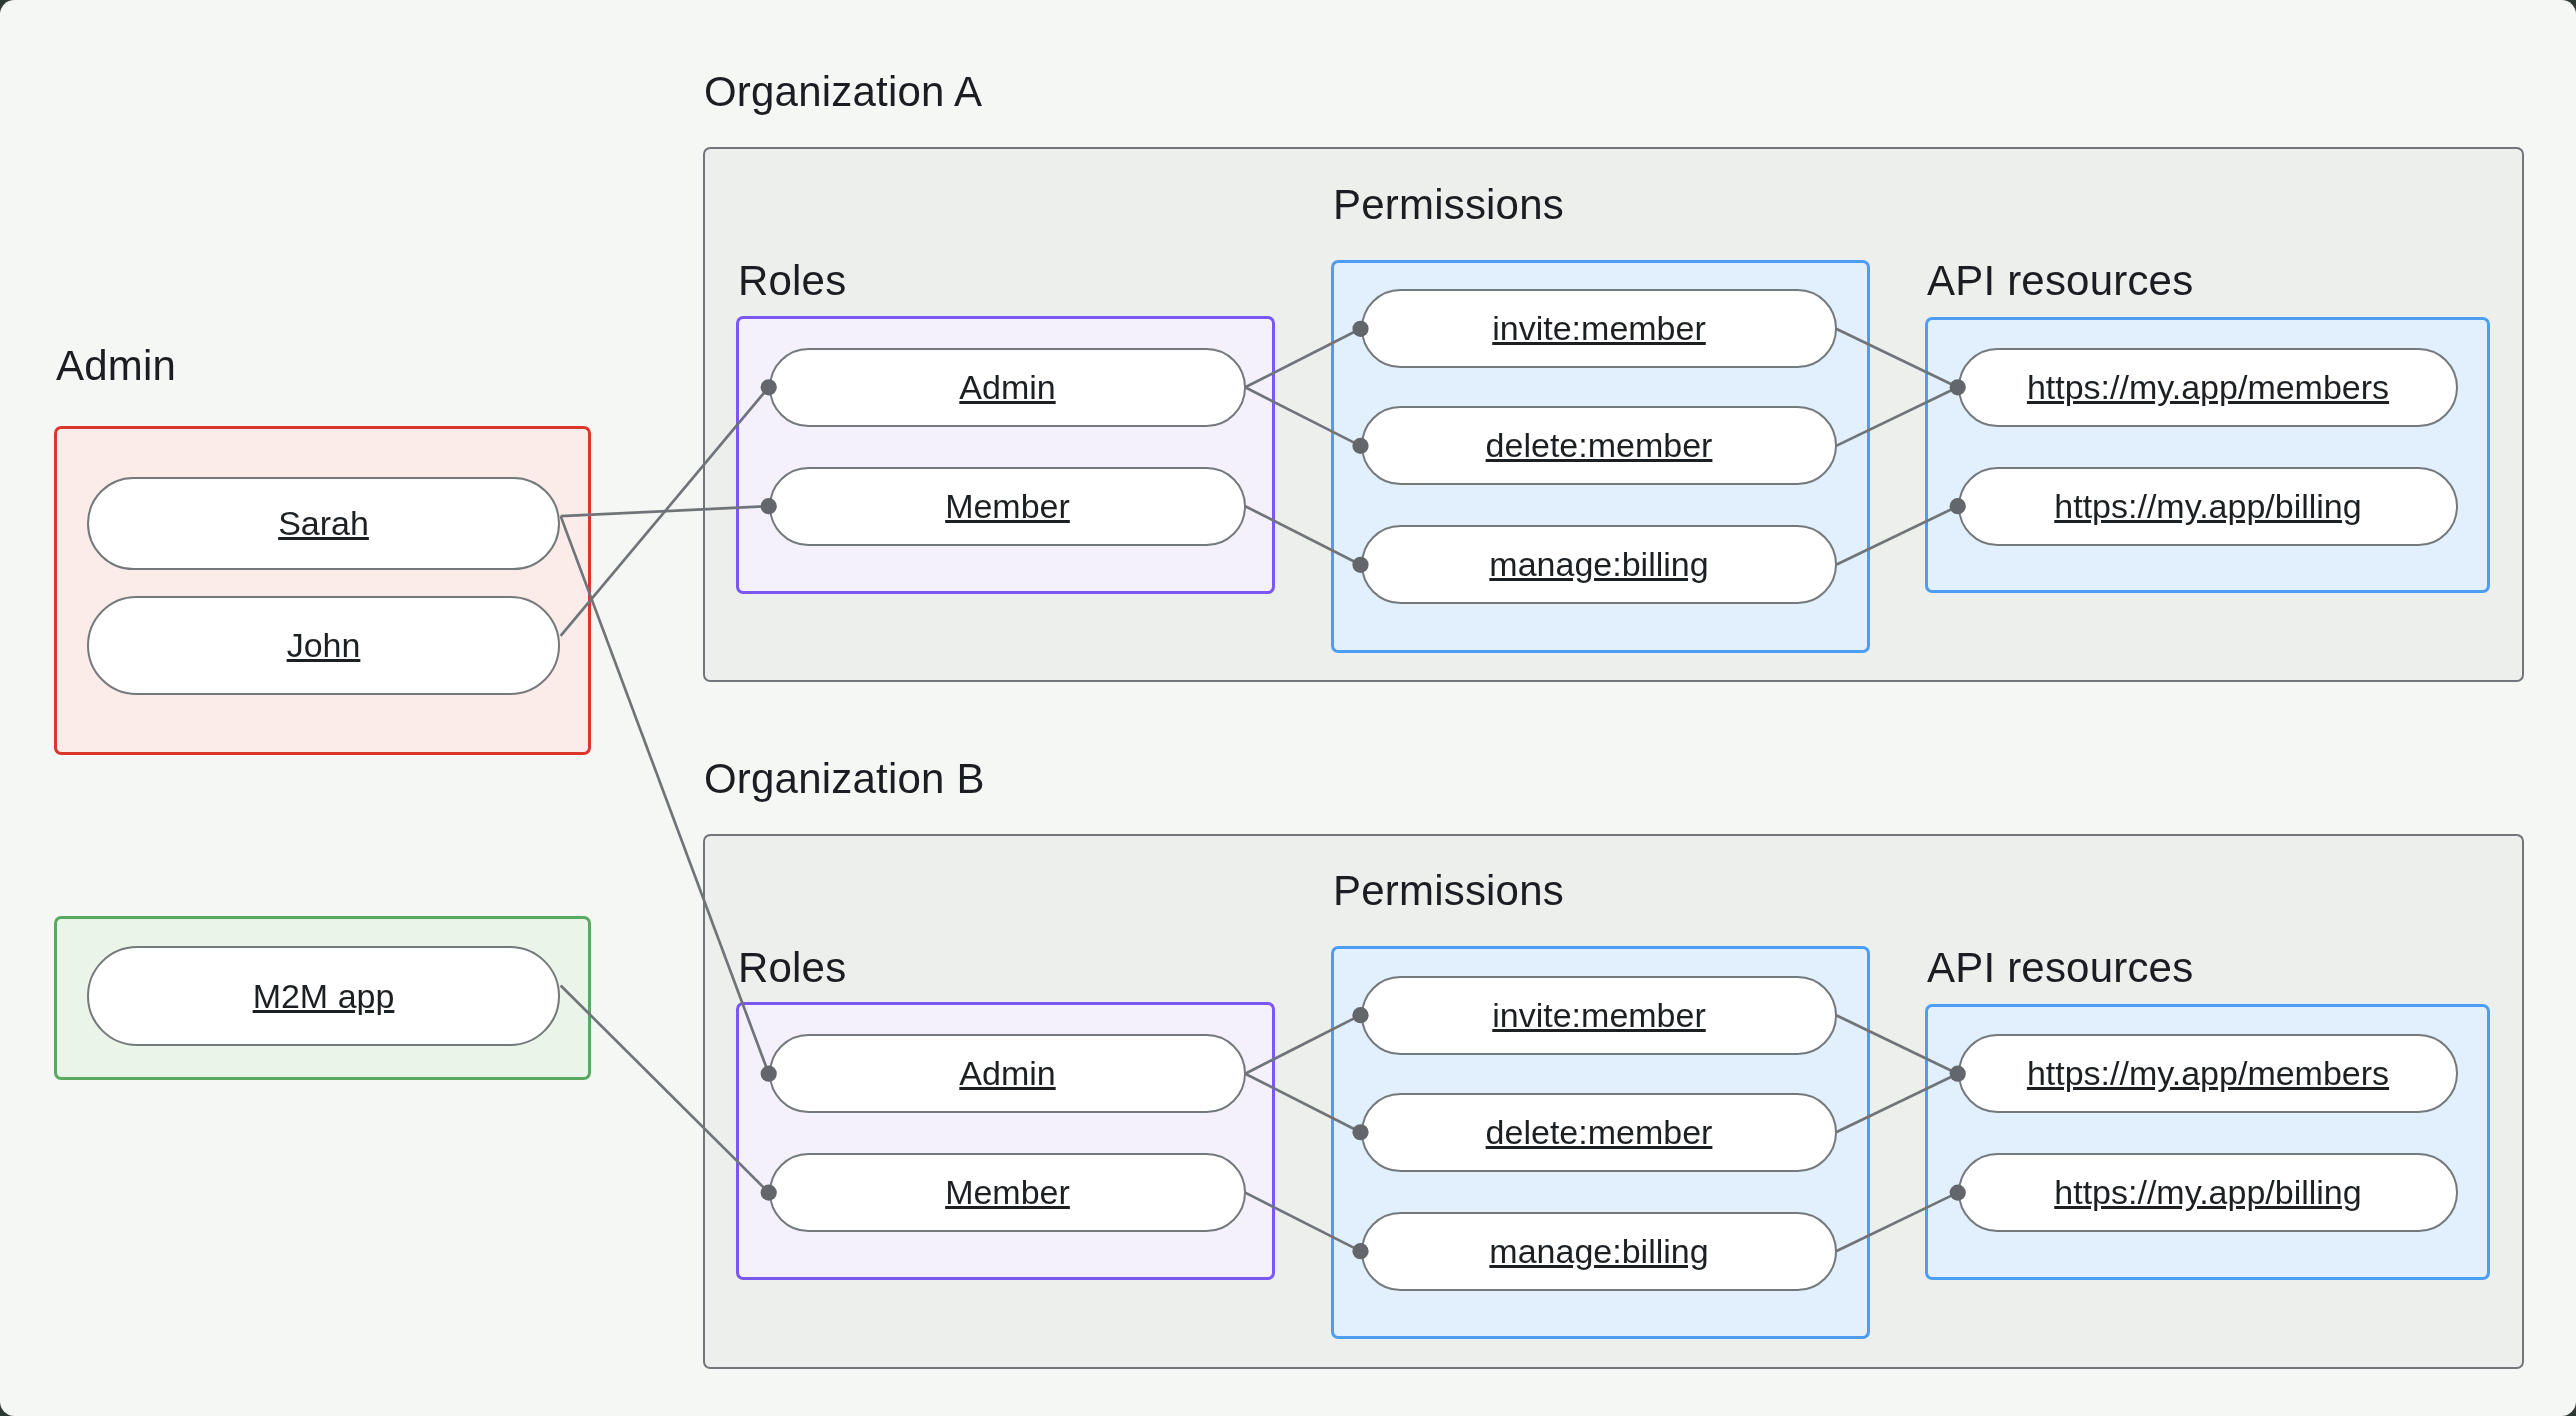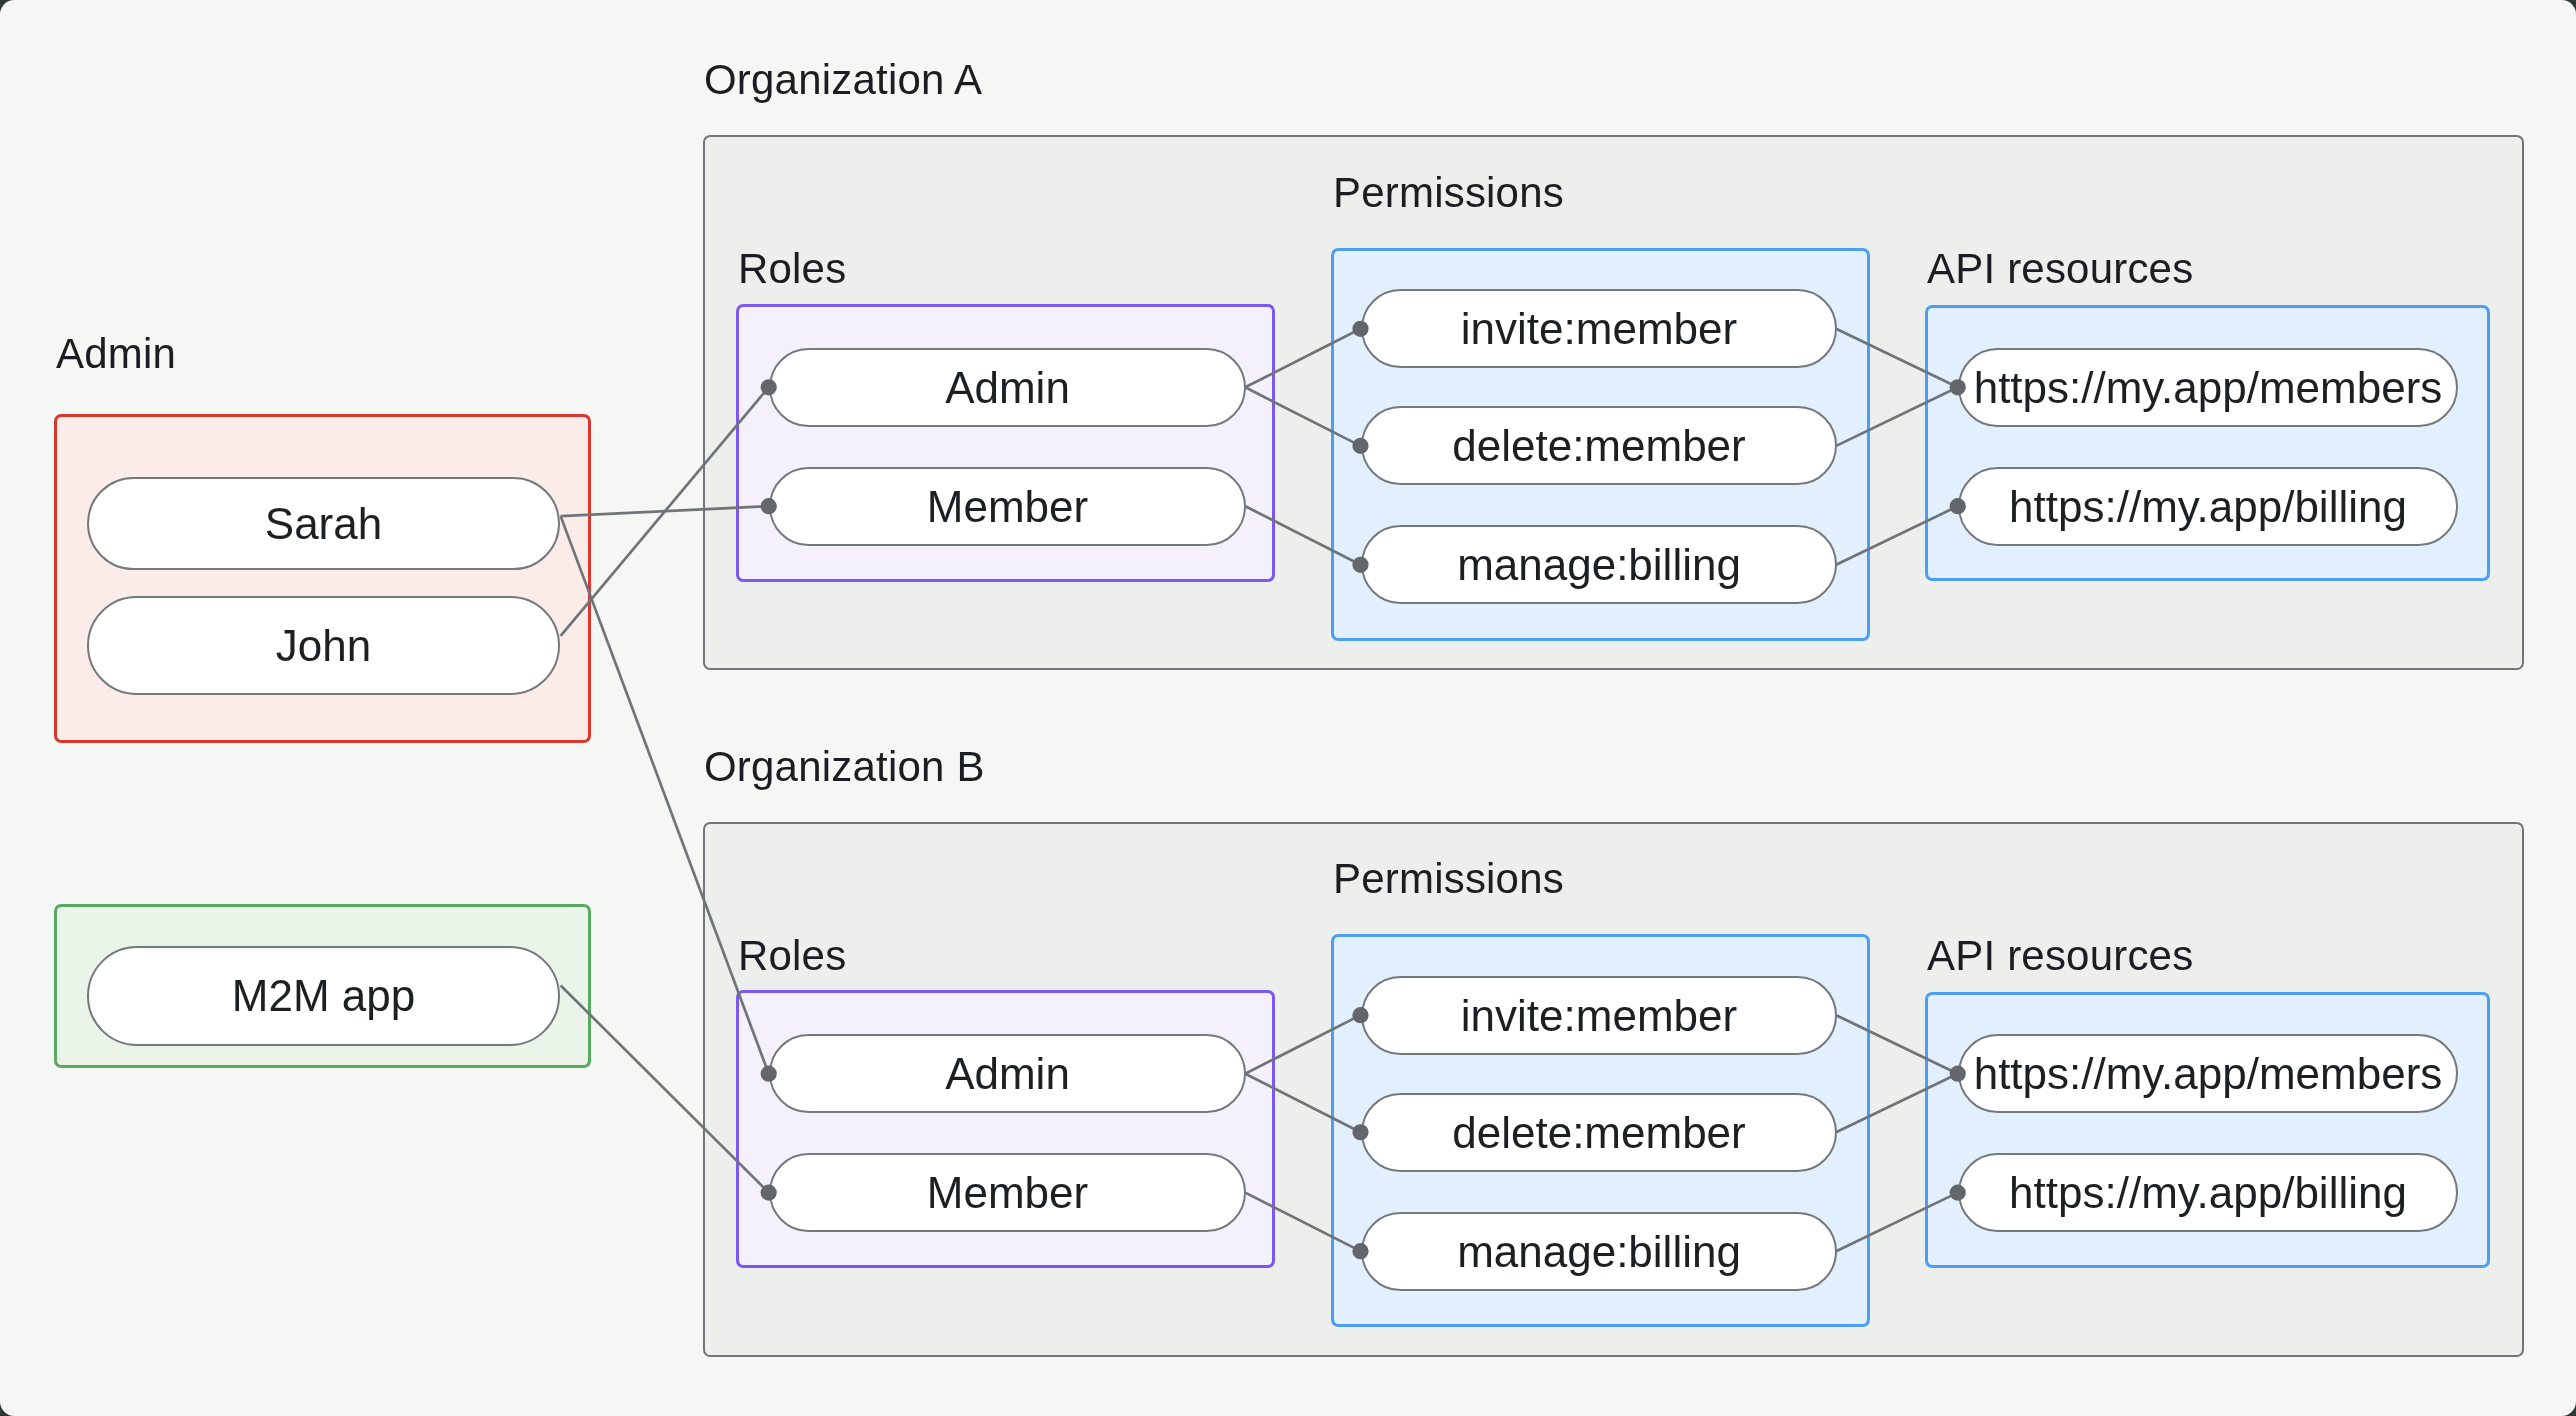--- a/index.html
+++ b/index.html
@@ -20,26 +20,26 @@
   .gbox{position:absolute;box-sizing:border-box;border-radius:7.2px;}
   .org-box{background:#EDEFED;border:2.7px solid #71767A;}
   .users-box{background:#FBECEA;border:3.6px solid #DA372F;}
   .m2m-box{background:#EAF4E9;border:3.6px solid #59A961;}
   .roles-box{background:#F4F0FC;border:3.6px solid #7B58F2;}
   .blue-box{background:#E2EFFC;border:3.6px solid #4D9DF4;}
   .pill{
     position:absolute;box-sizing:border-box;
     display:flex;align-items:center;justify-content:center;
     background:#FFFFFF;border:2.3px solid #74797C;border-radius:54px;
-    font-size:44px;color:#1D2023;white-space:nowrap;
+    font-size:34px;color:#1D2023;white-space:nowrap;text-decoration:underline;
   }
   svg.edges{position:absolute;left:0;top:0;z-index:5;pointer-events:none;}
   svg.edges line{stroke:#6F7478;stroke-width:3;}
   svg.edges circle{fill:#63676B;}
-  .lvl{z-index:2;}
+  .lvl{z-index:2;margin-top:12px;}
   .lvl3{z-index:3;}
 </style>
 </head>
 <body>
 
 <div class="canvas">
 
   <div class="glabel lvl" style="left:56px;top:328px">Admin</div>
   <div class="gbox users-box lvl" style="left:54px;top:414px;width:537px;height:329px"></div>
 

